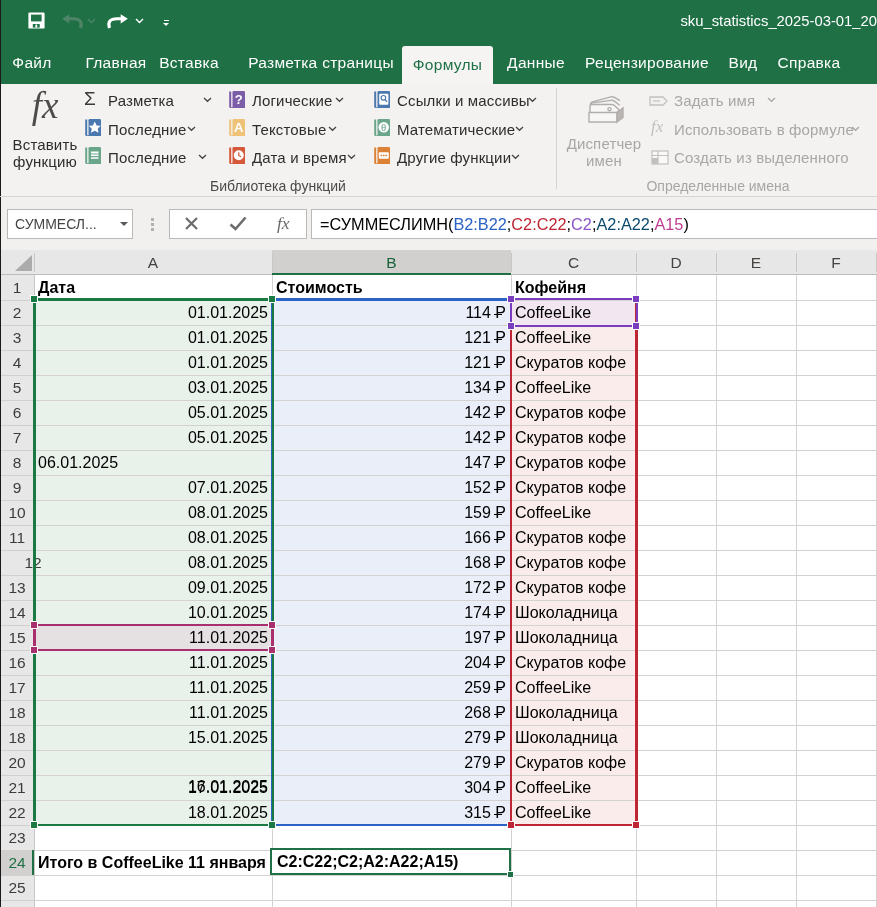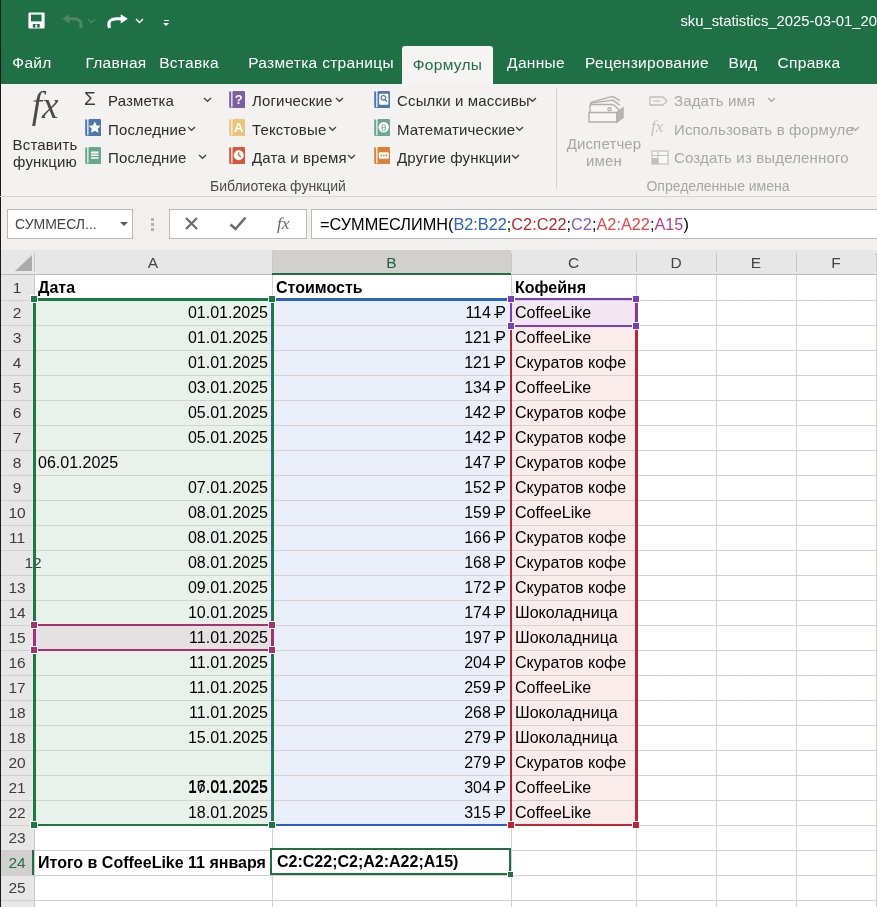--- a/index.html
+++ b/index.html
@@ -190,21 +190,21 @@
 <div class="a" style="left:151.3px;top:227.8px;width:3.2px;height:3.2px;background:#b3b1af"></div>
 <div class="a" style="left:169px;top:209px;width:138px;height:30px;background:#fff;border:1px solid #bbb9b7"></div>
 <svg class="a" style="left:184px;top:216px" width="15" height="15" viewBox="0 0 15 15">
     <path d="M2 2l11 11M13 2L2 13" stroke="#6e6c6a" stroke-width="2.2"></path>
   </svg>
 <svg class="a" style="left:229px;top:216px" width="18" height="15" viewBox="0 0 18 15">
     <path d="M1.5 8.5l5 4.5L16.5 1.5" stroke="#6e6c6a" stroke-width="2.6" fill="none"></path>
   </svg>
 <div class="a" style="left:277px;top:209px;height:30px;line-height:29px;font-family:'Liberation Serif',serif;font-style:italic;font-size:17.5px;color:#6a6866">fx</div>
 <div class="a" style="left:311px;top:209px;width:566px;height:30px;background:#fff;border:1px solid #bbb9b7;border-right:none"></div>
-<div class="a" style="left:320px;top:209px;height:30px;line-height:30px;font-size:16.3px;color:#000;white-space:nowrap">=СУММЕСЛИМН(<span style="color:#2a62c5">B2:B22</span>;<span style="color:#be2633">C2:C22</span>;<span style="color:#8a56c8">C2</span>;<span style="color:#ef4444">A2:A22</span>;<span style="color:#bc3c92">A15</span>)</div>
+<div class="a" style="left:320px;top:209px;height:30px;line-height:30px;font-size:16.3px;color:#000;white-space:nowrap">=СУММЕСЛИМН(<span style="color:#2a62c5">B2:B22</span>;<span style="color:#be2633">C2:C22</span>;<span style="color:#8a56c8">C2</span>;<span style="color:#0c4a6e">A2:A22</span>;<span style="color:#bc3c92">A15</span>)</div>
 <div class="a" style="left:1px;top:250px;width:876px;height:25px;background:#e8e7e7;border-bottom:1px solid #bdbbbb"></div>
 <div class="a" style="left:272px;top:250px;width:239px;height:25px;background:#d2cfcf;border-bottom:2.5px solid #1e7044"></div>
 <div class="a colL" style="left:34px;top:250px;width:238px;color:#454442">A</div>
 <div class="a colL" style="left:272px;top:250px;width:239px;color:#17623a">B</div>
 <div class="a colL" style="left:511px;top:250px;width:125px;color:#454442">C</div>
 <div class="a colL" style="left:636px;top:250px;width:80px;color:#454442">D</div>
 <div class="a colL" style="left:716px;top:250px;width:80px;color:#454442">E</div>
 <div class="a colL" style="left:796px;top:250px;width:80px;color:#454442">F</div>
 <div class="a" style="left:34px;top:253px;width:1px;height:19px;background:#c9c7c5"></div>
 <div class="a" style="left:272px;top:253px;width:1px;height:19px;background:#c9c7c5"></div>

